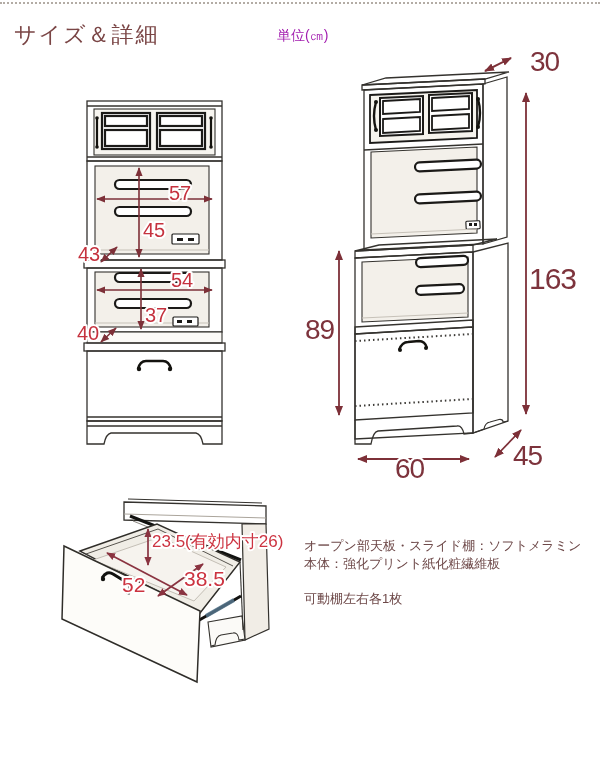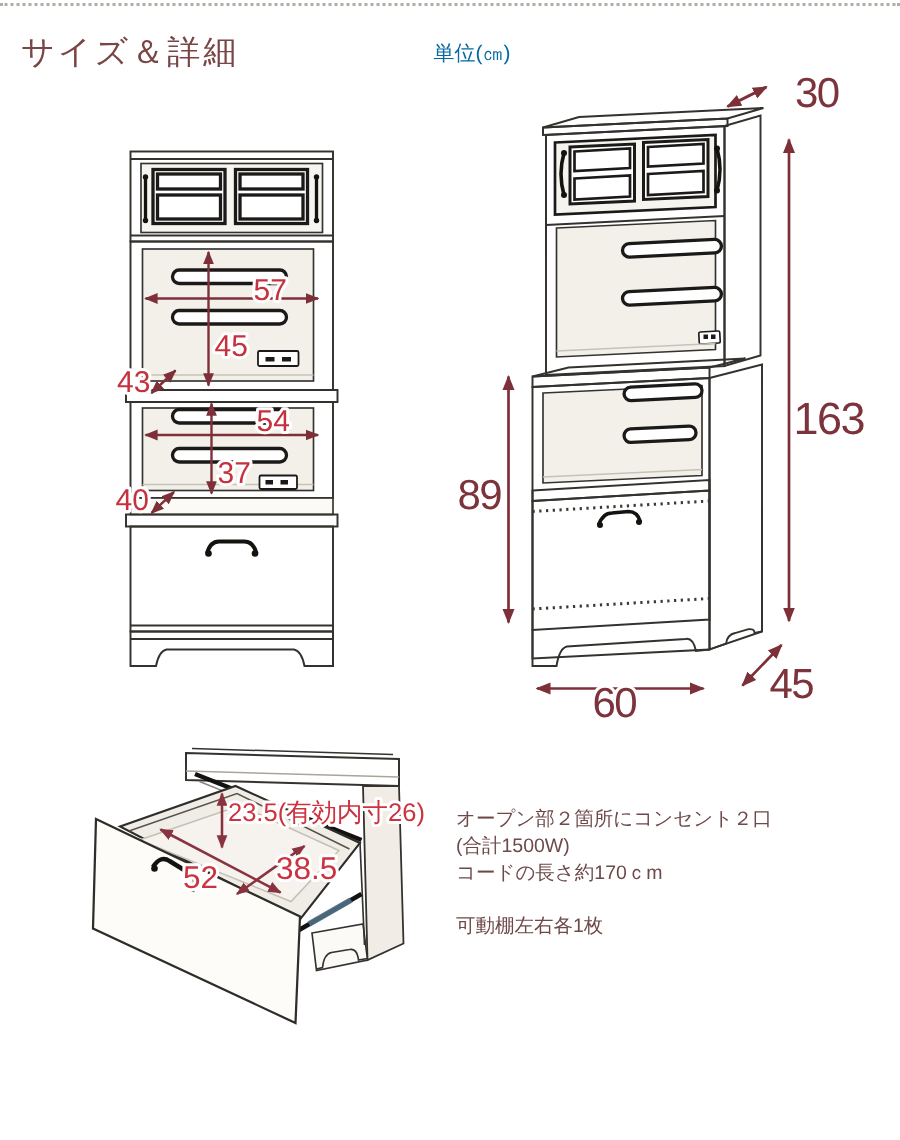--- a/index.html
+++ b/index.html
@@ -5,21 +5,21 @@
   html,body{margin:0;padding:0;}
   body{
     width:600px;height:760px;position:relative;background:#ffffff;
     font-family:"Liberation Sans",sans-serif;overflow:hidden;
   }
   .top-rule{position:absolute;top:2px;left:0;width:600px;border-top:2px dotted #b3aca5;}
   .page-title{
     position:absolute;left:14px;top:20px;font-size:22px;font-weight:normal;
     color:#7a4545;letter-spacing:2px;
   }
-  .unit-label{position:absolute;left:289px;top:27px;font-size:14px;color:#0369a1;}
+  .unit-label{position:absolute;left:277px;top:27px;font-size:14px;color:#a21caf;}
   .fig{position:absolute;}
   #fig-front{left:70px;top:95px;}
   #fig-persp{left:290px;top:40px;}
   #fig-drawer{left:40px;top:485px;}
   .specs{
     position:absolute;left:304px;top:537px;width:292px;
     font-size:13px;line-height:18px;color:#6e4949;
   }
   .spec-group{margin:0 0 17px 0;}
   svg .thin{stroke:#34322e;stroke-width:1.3;fill:none;}
@@ -259,20 +259,19 @@
   </g>
   <g fill="#cc3340">
     <text class="dim-t" x="152" y="547" font-size="17">23.5(有効内寸26)</text>
     <text class="dim-t" x="122" y="592" font-size="21">52</text>
     <text class="dim-t" x="184" y="586" font-size="21">38.5</text>
   </g>
 </svg>
 
 <div class="specs">
   <div class="spec-group">
-    <div>オープン部２箇所にコンセント２口</div>
-    <div>(合計1500W)</div>
-    <div>コードの長さ約170ｃm</div>
+    <div>オープン部天板・スライド棚：ソフトメラミン</div>
+    <div>本体：強化プリント紙化粧繊維板</div>
   </div>
   <div class="spec-group">
     <div>可動棚左右各1枚</div>
   </div>
 </div>
 
 </body></html>

